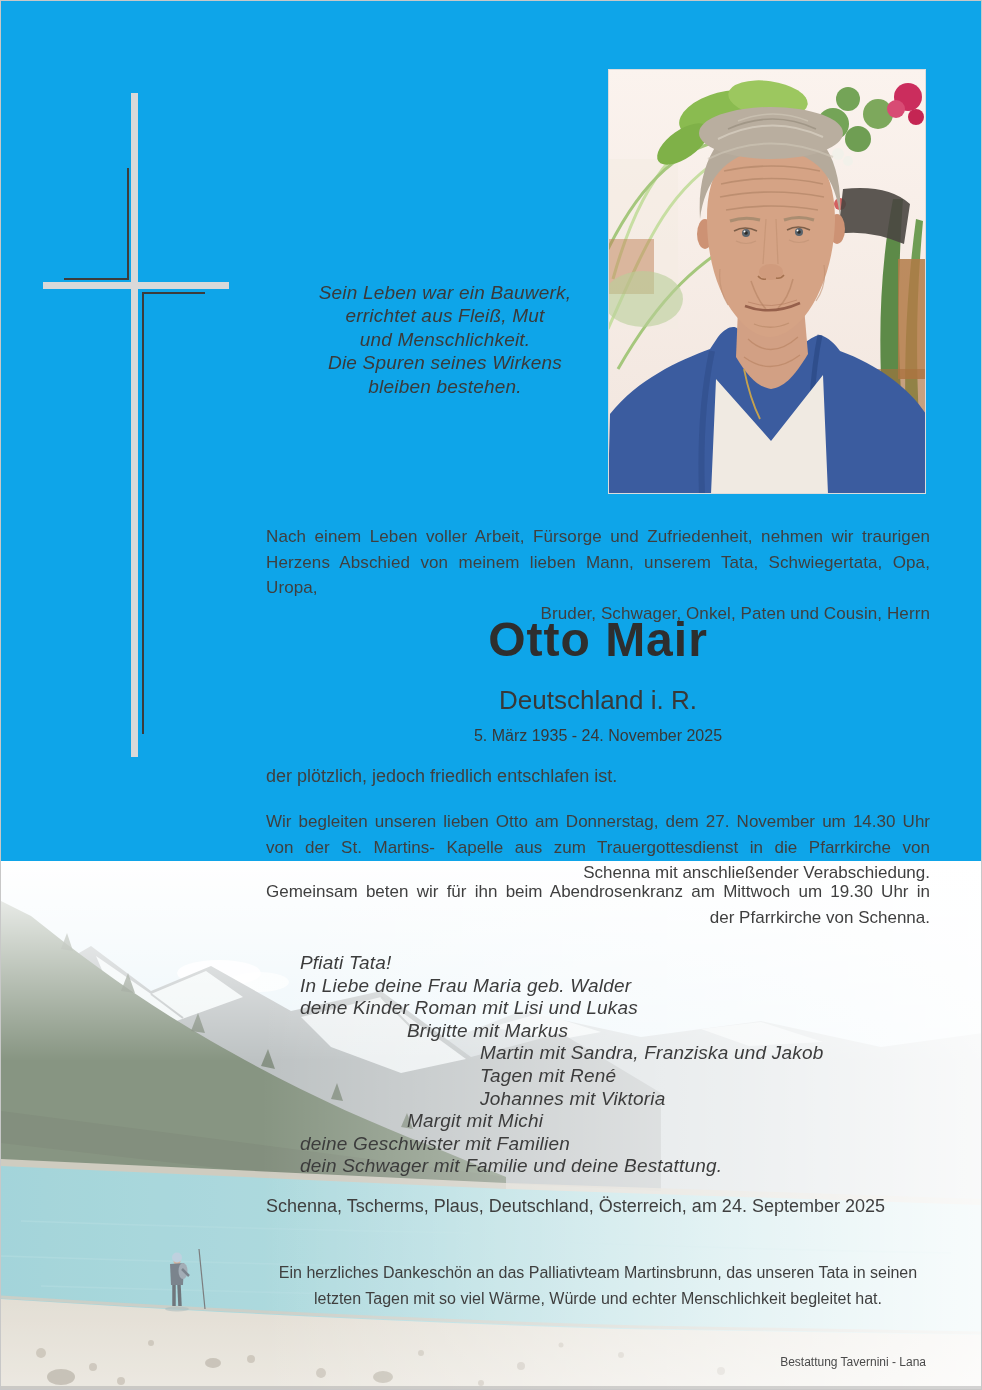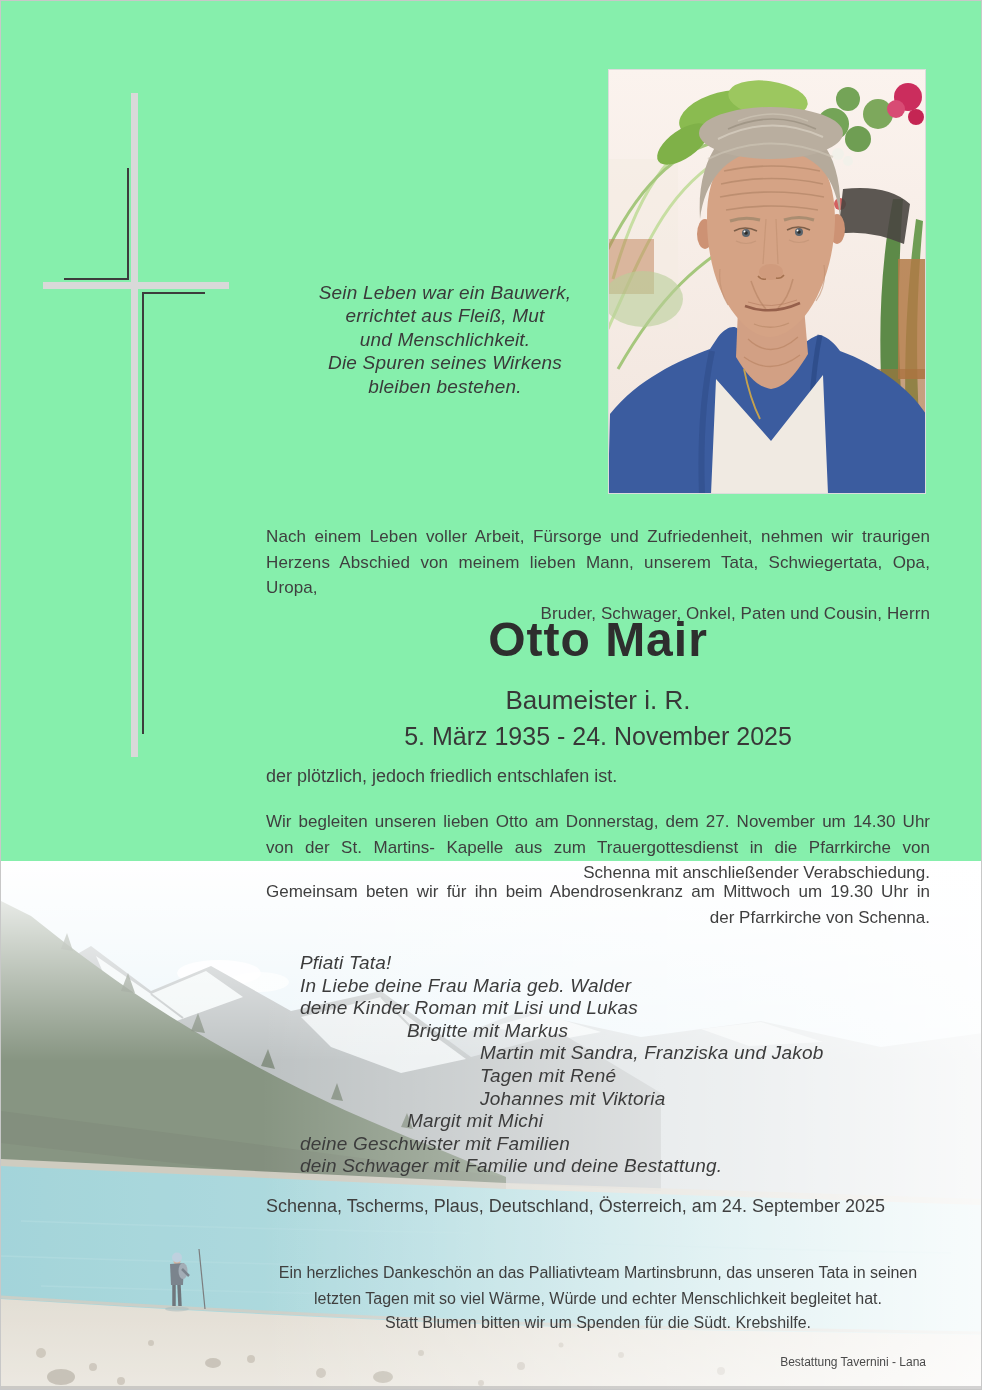--- a/index.html
+++ b/index.html
@@ -1,39 +1,39 @@
 <!DOCTYPE html>
 <html><head>
 <meta charset="utf-8">
 <style>
   html,body { margin:0; padding:0; background:#efefef; }
   .page {
     position:relative; width:982px; height:1390px; margin:0 auto;
-    background:#86efac; overflow:hidden;
+    background:#0ea5e9; overflow:hidden;
     border:1px solid #c8c8c8; box-sizing:border-box;
     font-family:"Liberation Sans", sans-serif;
     color:#3f3f3f; font-weight:300;
   }
   .abs { position:absolute; }
   .center { text-align:center; }
   .right { text-align:right; }
   .italic { font-style:italic; }
   .jline { text-align:justify; text-align-last:justify; }
   .lline { text-align:right; }
 
   
   .cross-bar { background:#d9d9d9; }
   .cross-line { background:#3c3c3c; }
 
   
   #poem { left:268px; top:280px; width:352px; font-size:19px; line-height:23.4px; color:#3a3a3a; letter-spacing:.2px; }
   #intro { left:265px; top:523px; width:664px; font-size:17px; line-height:25.5px; letter-spacing:.1px; }
   #deceased-name { left:265px; top:604px; width:664px; font-size:48px; line-height:70px; color:#2e2e2e; letter-spacing:1px;font-weight:bold; }
   #profession { left:265px; top:684px; width:664px; font-size:26px; line-height:30px; color:#383838; }
-  #life-dates { left:265px; top:721px; width:664px; font-size:25px; line-height:28px; color:#383838; }
+  #life-dates { left:265px; top:721px; width:664px; font-size:16px; line-height:28px; color:#383838; }
   #death-note { left:265px; top:763px; width:664px; font-size:18px; line-height:25.5px; }
   #funeral-par { left:265px; top:793px; width:664px; font-size:17px; line-height:25.5px;margin-top:15px; }
   #rosary-par { left:265px; top:878px; width:664px; font-size:17px; line-height:25.5px; }
   #farewell { left:284px; top:951px; width:690px; font-size:19px; line-height:22.6px; color:#3c3c3c; letter-spacing:.2px;margin-left:15px; }
   #farewell .ind1 { padding-left:107px; }
   #farewell .ind2 { padding-left:180px; }
   #place-date { left:265px; top:1193px; width:690px; font-size:18px; line-height:24px; }
   #thanks-par { left:240px; top:1259px; width:714px; font-size:16px; line-height:26px; }
   #donation-note { left:240px; top:1310px; width:714px; font-size:16px; line-height:24px; }
   #funeral-home { left:265px; top:1350px; width:660px; font-size:12px; line-height:22px; color:#4a4a4a; }
@@ -244,21 +244,21 @@
     <div>bleiben bestehen.</div>
   </div>
 
   <div class="abs" id="intro">
     <div class="jline">Nach einem Leben voller Arbeit, Fürsorge und Zufriedenheit, nehmen wir traurigen</div>
     <div class="jline">Herzens Abschied von meinem lieben Mann, unserem Tata, Schwiegertata, Opa, Uropa,</div>
     <div class="lline">Bruder, Schwager, Onkel, Paten und Cousin, Herrn</div>
   </div>
 
   <div class="abs center" id="deceased-name">Otto Mair</div>
-  <div class="abs center" id="profession">Baumeister i. R.</div>
+  <div class="abs center" id="profession">Deutschland i. R.</div>
   <div class="abs center" id="life-dates">5. März 1935 - 24. November 2025</div>
 
   <div class="abs" id="death-note">der plötzlich, jedoch friedlich entschlafen ist.</div>
 
   <div class="abs" id="funeral-par">
     <div class="jline">Wir begleiten unseren lieben Otto am Donnerstag, dem 27. November um 14.30 Uhr</div>
     <div class="jline">von der St. Martins- Kapelle aus zum Trauergottesdienst in die Pfarrkirche von</div>
     <div class="lline">Schenna mit anschließender Verabschiedung.</div>
   </div>
 
@@ -280,18 +280,17 @@
     <div>dein Schwager mit Familie und deine Bestattung.</div>
   </div>
 
   <div class="abs" id="place-date">Schenna, Tscherms, Plaus, Deutschland, Österreich, am 24. September 2025</div>
 
   <div class="abs center" id="thanks-par">
     <div>Ein herzliches Dankeschön an das Palliativteam Martinsbrunn, das unseren Tata in seinen</div>
     <div>letzten Tagen mit so viel Wärme, Würde und echter Menschlichkeit begleitet hat.</div>
   </div>
 
-  <div class="abs center" id="donation-note">Statt Blumen bitten wir um Spenden für die Südt. Krebshilfe.</div>
 
   <div class="abs right" id="funeral-home">Bestattung Tavernini - Lana</div>
 
   <div class="abs" id="bottom-edge"></div>
 </div>
 
 </body></html>

